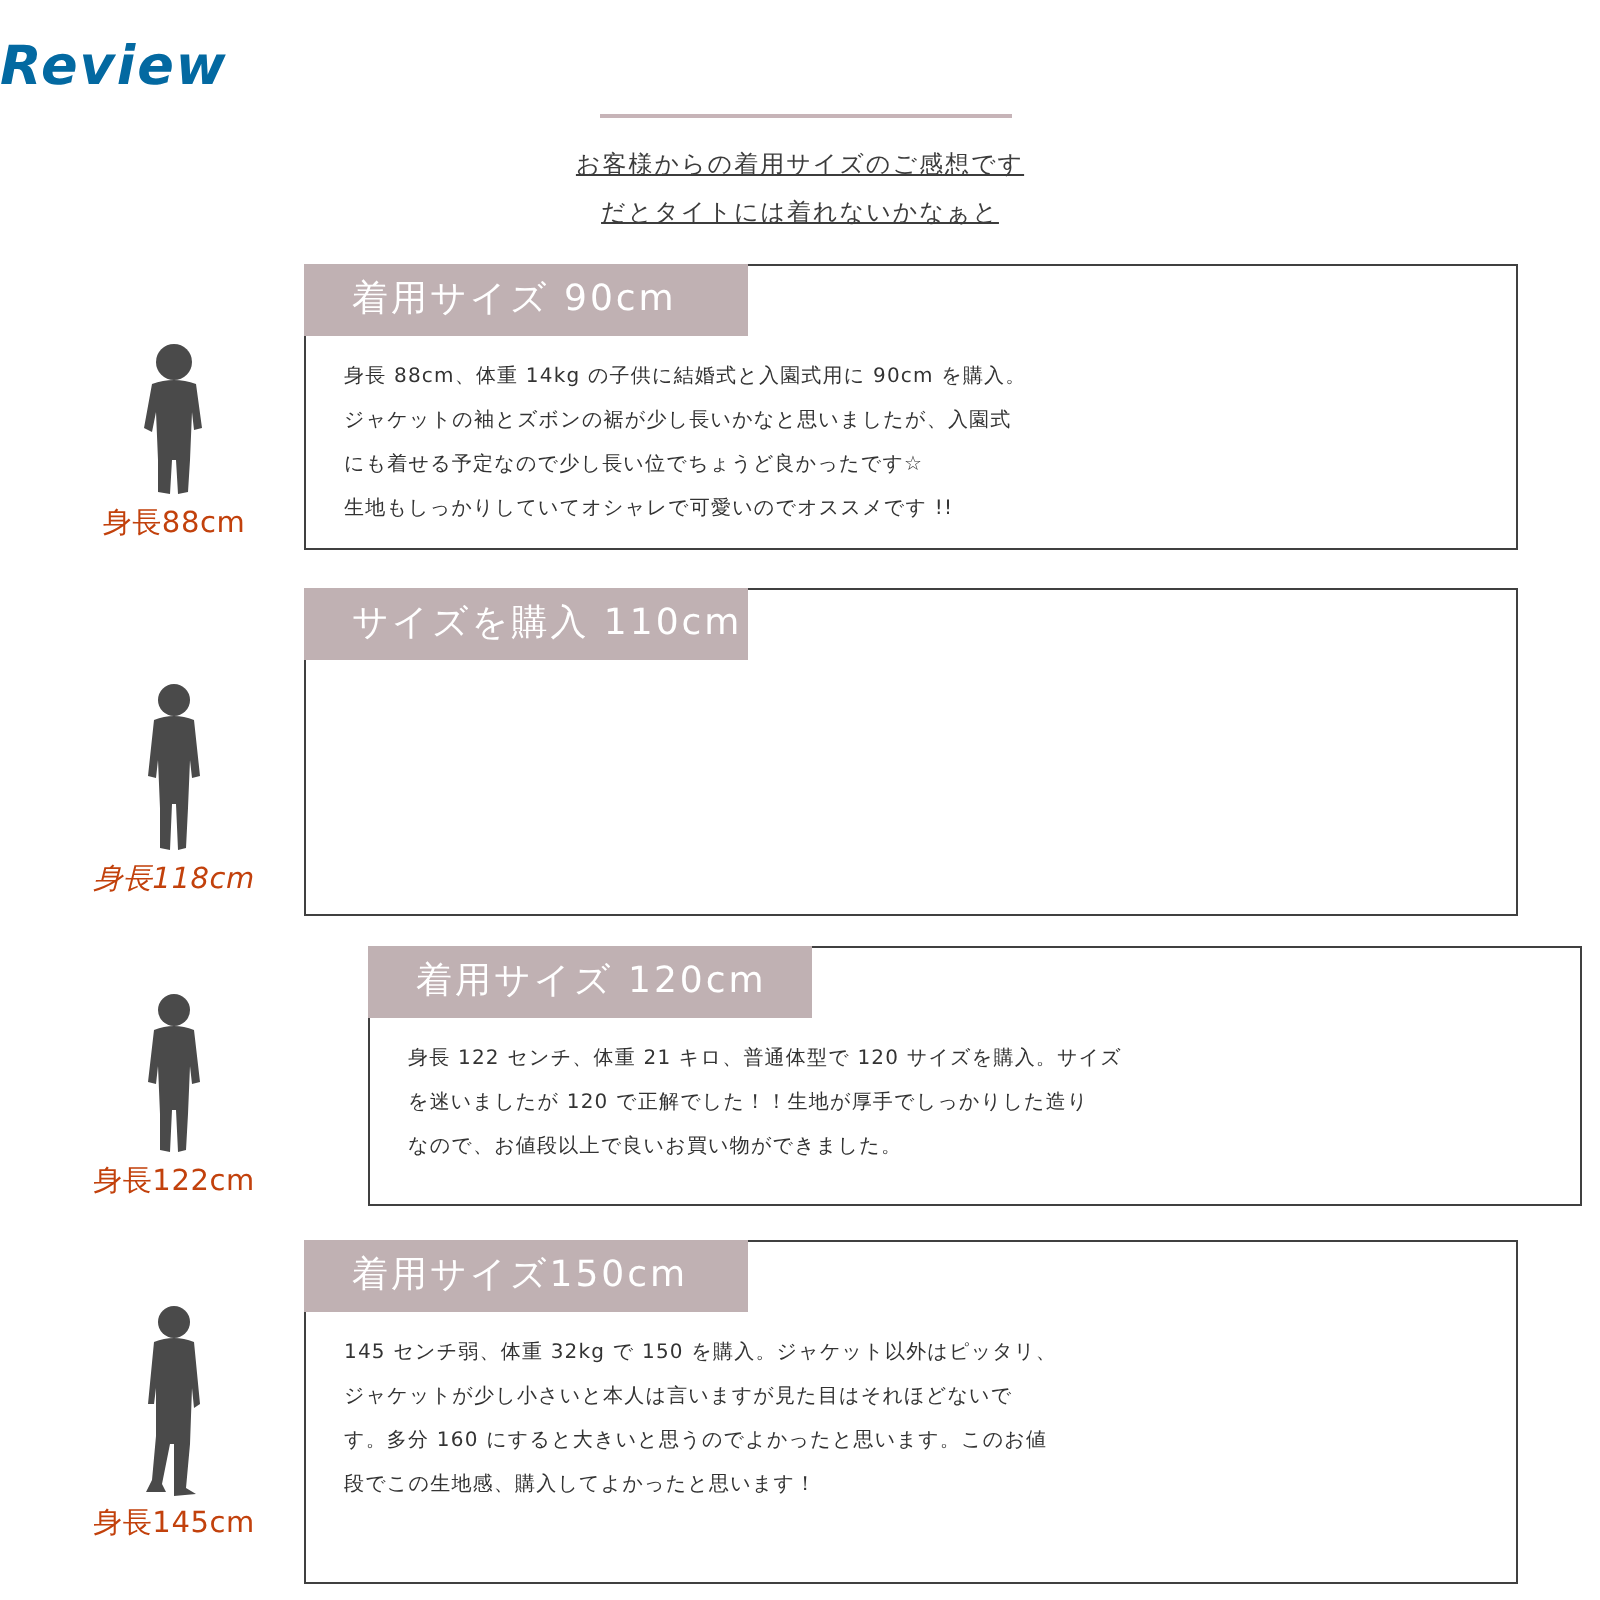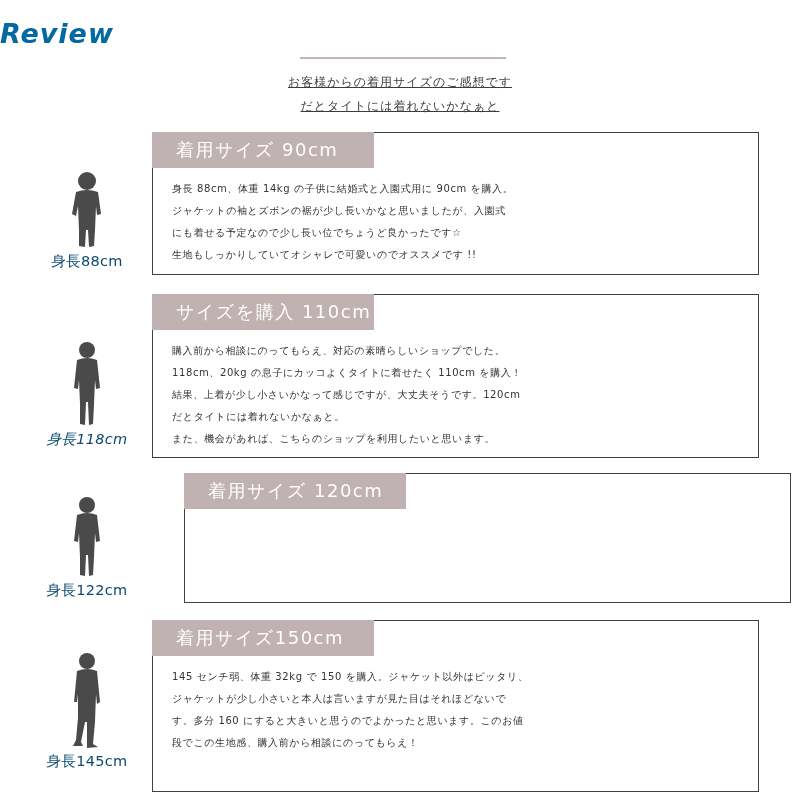--- a/index.html
+++ b/index.html
@@ -43,21 +43,21 @@
       font-size: 10px; line-height: 22px; color: #333;
       letter-spacing: 0.6px; white-space: nowrap;
     }
     .body-text div { display: block; }
 
     .figure {
       position: absolute; width: 110px; left: 32px; text-align: center;
     }
     .figure svg { display: block; margin: 0 auto; }
     .height-label {
-      font-size: 14.5px; color: #0c4a6e; margin-top: 2px; white-space: nowrap; letter-spacing: 0.3px;
+      font-size: 14.5px; color: #c2410c; margin-top: 2px; white-space: nowrap; letter-spacing: 0.3px;
     }
   </style>
 </head>
 <body>
 
 <div class="page">
 
   <div class="title">Review</div>
   <div class="title-rule"></div>
 
@@ -91,56 +91,54 @@
       <g fill="#4a4a4a">
         <circle cx="20" cy="10" r="8"></circle>
         <path d="M10 20 Q20 16 30 20 L33 48 L29 49 L28 40 L27 64 L26 84 L22 85 L21 62 L19 62 L18 85 L13 84 L13 64 L12 40 L11 49 L7 48 Z"></path>
       </g>
     </svg>
     <div class="height-label">身長118cm</div>
   </div>
 
   <div class="review" style="top:294px;height:164px;">
     <div class="tag">サイズを購入 110cm</div>
-    <div class="body-text" style="top:45px;">
-      <div>購入前から相談にのってもらえ、対応の素晴らしいショップでした。</div>
-      <div>118cm、20kg の息子にカッコよくタイトに着せたく 110cm を購入！</div>
-      <div>結果、上着が少し小さいかなって感じですが、大丈夫そうです。120cm</div>
-      <div>だとタイトには着れないかなぁと。</div>
-      <div>また、機会があれば、こちらのショップを利用したいと思います。</div>
-    </div>
   </div>
 
   <div class="figure" style="top:495px;text-align:center;">
     <svg width="40" height="84" viewBox="0 0 40 84">
       <g fill="#4a4a4a">
         <circle cx="20" cy="10" r="8"></circle>
         <path d="M10 20 Q20 16 30 20 L33 46 L29 47 L28 38 L27 62 L26 80 L22 81 L21 60 L19 60 L18 81 L13 80 L13 62 L12 38 L11 47 L7 46 Z"></path>
       </g>
     </svg>
     <div class="height-label">身長122cm</div>
   </div>
 
   <div class="review" style="top:473px;height:130px;margin-left:32px;">
     <div class="tag">着用サイズ 120cm</div>
+    <div class="body-text" style="top:45px;">
+      <div>身長 122 センチ、体重 21 キロ、普通体型で 120 サイズを購入。サイズ</div>
+      <div>を迷いましたが 120 で正解でした！！生地が厚手でしっかりした造り</div>
+      <div>なので、お値段以上で良いお買い物ができました。</div>
+    </div>
   </div>
 
   <div class="figure" style="top:652px;">
     <svg width="44" height="98" viewBox="0 0 44 98">
       <g fill="#4a4a4a">
         <circle cx="22" cy="9" r="8"></circle>
         <path d="M12 19 Q22 15 32 19 L35 50 L32 52 L31 42 L30 70 L28 92 L33 95 L22 96 L22 70 L20 70 L16 90 L18 94 L8 94 L11 88 L13 66 L13 42 L12 50 L9 50 Z"></path>
       </g>
     </svg>
     <div class="height-label">身長145cm</div>
   </div>
 
   <div class="review" style="top:620px;height:172px;">
     <div class="tag">着用サイズ150cm</div>
     <div class="body-text" style="top:45px;">
       <div>145 センチ弱、体重 32kg で 150 を購入。ジャケット以外はピッタリ、</div>
       <div>ジャケットが少し小さいと本人は言いますが見た目はそれほどないで</div>
       <div>す。多分 160 にすると大きいと思うのでよかったと思います。このお値</div>
-      <div>段でこの生地感、購入前から相談にのってもらえ！</div>
+      <div>段でこの生地感、購入してよかったと思います！</div>
     </div>
   </div>
 
 </div>
 
 </body></html>

